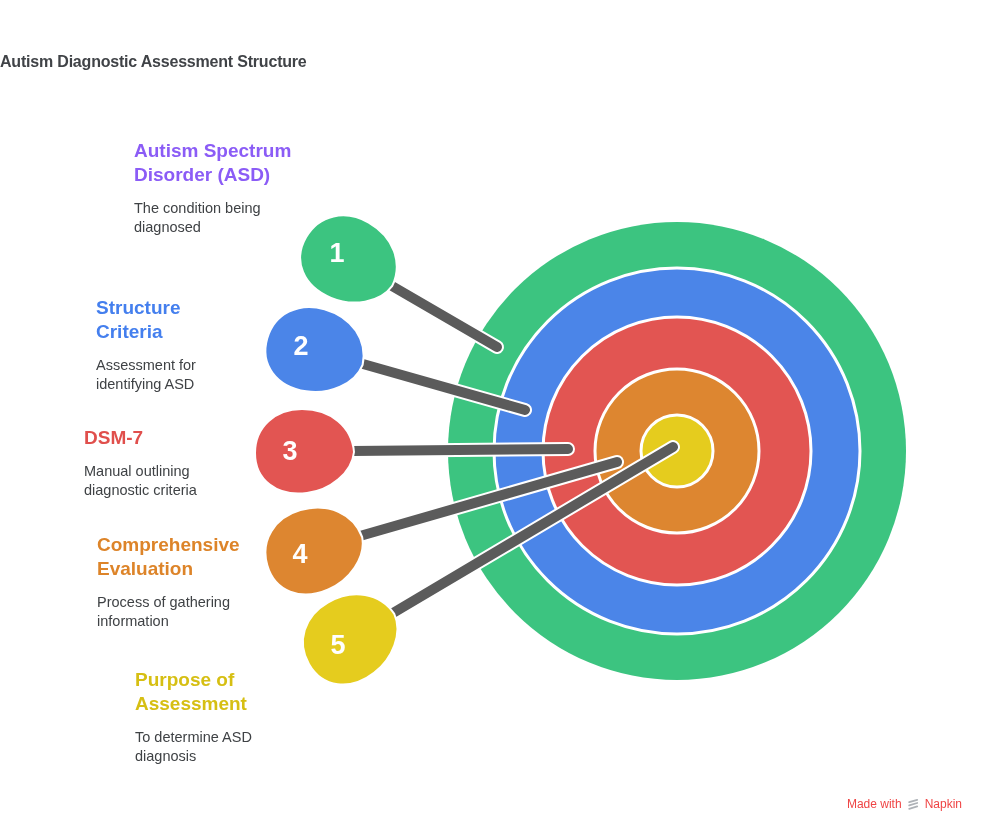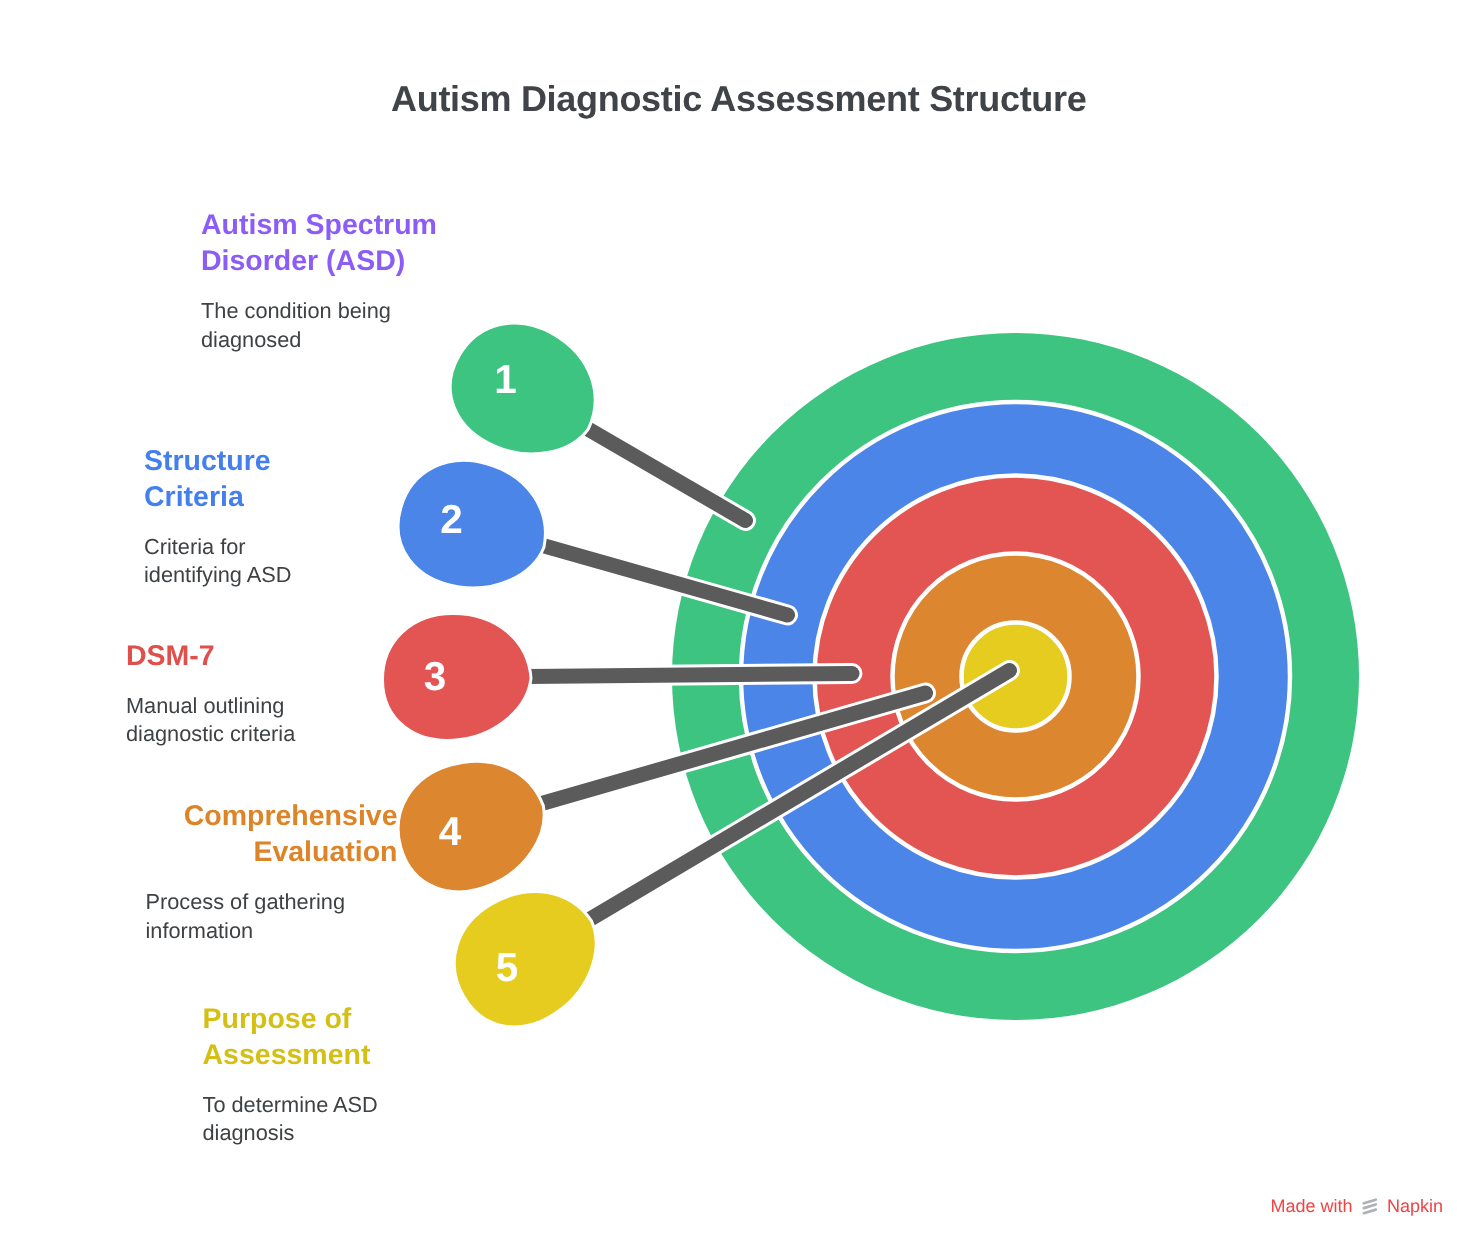--- a/index.html
+++ b/index.html
@@ -14,22 +14,21 @@
     height: 840px;
     background: #ffffff;
     overflow: hidden;
   }
   .page-title {
     position: absolute;
     top: 53px;
     left: 0;
     width: 985px;
     margin: 0;
-    text-align: center;
-    font-size: 24px;
+    font-size: 16px;
     font-weight: 700;
     letter-spacing: -0.2px;
     color: #404347;
   }
   .label-block {
     position: absolute;
   }
   .label-block h2 {
     margin: 0 0 12px 0;
     font-size: 19px;
@@ -43,21 +42,21 @@
     color: #3F4245;
   }
   .block-1 { left: 134px; top: 139px; width: 160px; }
   .block-2 { left: 96px;  top: 296px; width: 125px; }
   .block-3 { left: 84px;  top: 426px; width: 150px; }
   .block-4 { left: 97px;  top: 533px; width: 168px; }
   .block-5 { left: 135px; top: 668px; width: 140px; }
   .h-1 { color: #8b5cf6; }
   .h-2 { color: #447FEE; }
   .h-3 { color: #E04F4C; }
-  .h-4 { color: #DD8429; text-align: right; }
+  .h-4 { color: #DD8429; }
   .h-5 { color: #D6BF13; }
 
   .diagram-svg {
     position: absolute;
     inset: 0;
   }
   .ring { stroke: #ffffff; stroke-width: 3; }
   .ring-outer { stroke: none; }
   .leader-casing {
     stroke: #ffffff;
@@ -97,21 +96,21 @@
 
   <h1 class="page-title">Autism Diagnostic Assessment Structure</h1>
 
   <div class="label-block block-1">
     <h2 class="h-1">Autism Spectrum Disorder (ASD)</h2>
     <p>The condition being diagnosed</p>
   </div>
 
   <div class="label-block block-2">
     <h2 class="h-2">Structure Criteria</h2>
-    <p>Criteria for identifying ASD</p>
+    <p>Assessment for identifying ASD</p>
   </div>
 
   <div class="label-block block-3">
     <h2 class="h-3">DSM-7</h2>
     <p>Manual outlining diagnostic criteria</p>
   </div>
 
   <div class="label-block block-4">
     <h2 class="h-4">Comprehensive Evaluation</h2>
     <p>Process of gathering information</p>

